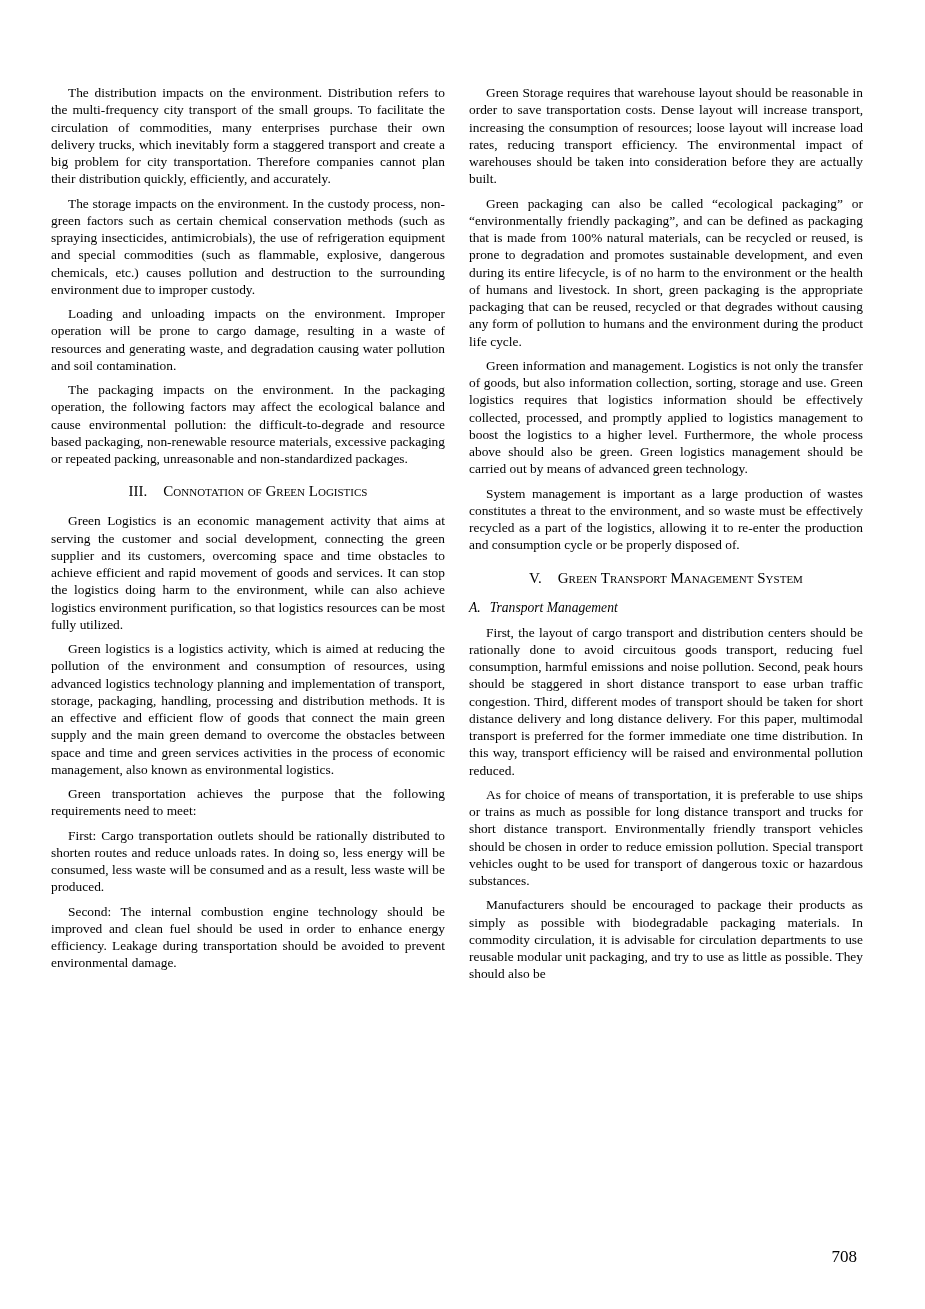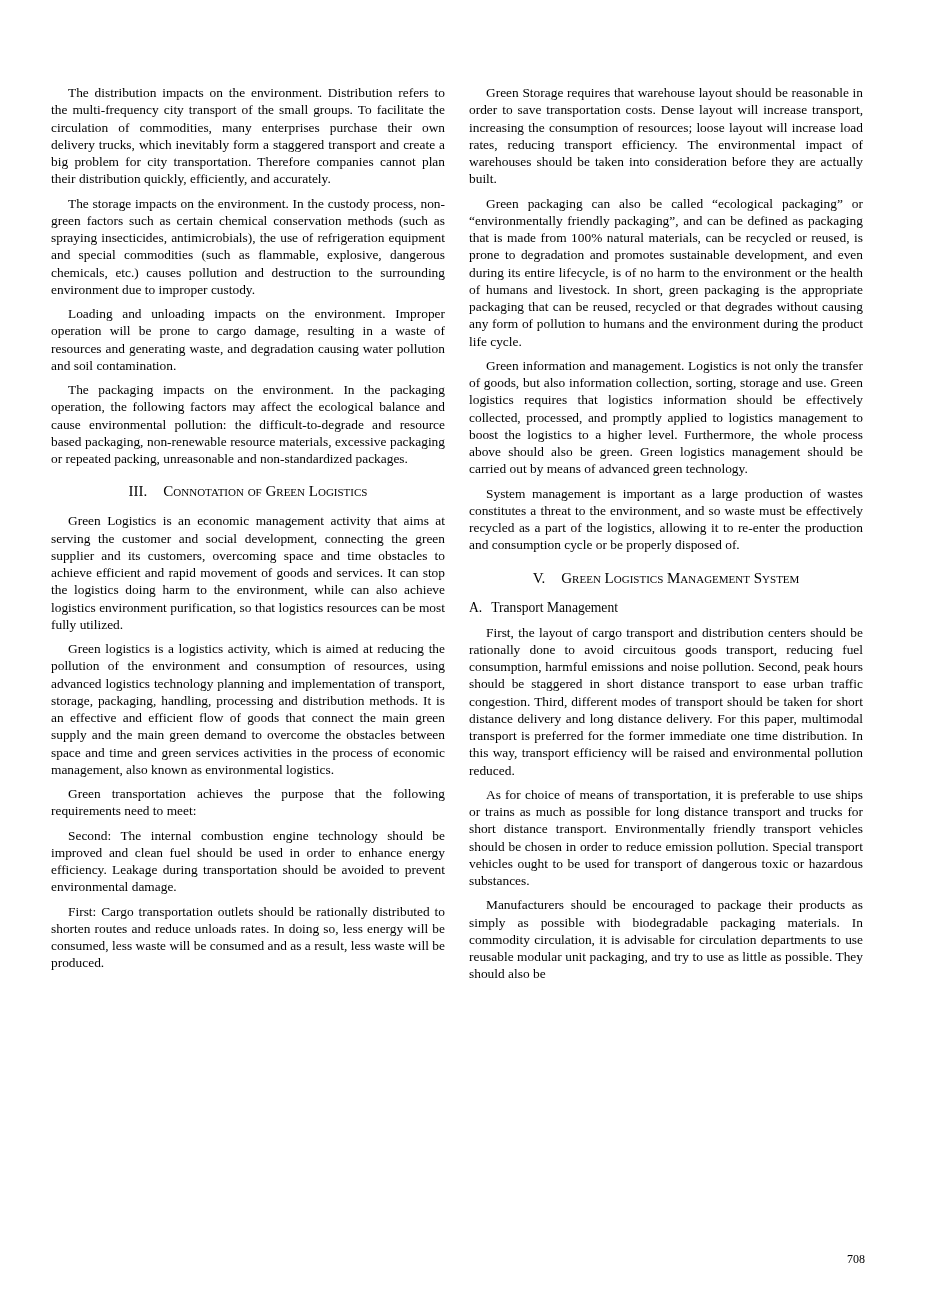--- a/index.html
+++ b/index.html
@@ -45,32 +45,33 @@
   .heading-num {
     display: inline-block;
     margin-right: 16px;
   }
   .sc {
     font-variant: small-caps;
   }
   .subheading {
     font-size: 13.6px;
     font-weight: normal;
+    font-style: italic;
     text-align: left;
     margin: 13px 0 8px 0;
   }
   .sub-label {
     display: inline-block;
     margin-right: 9px;
   }
   .page-number {
     position: absolute;
-    right: 60px;
+    right: 68px;
     bottom: 42px;
-    font-size: 12px;
+    font-size: 17px;
   }
 </style>
 </head>
 <body>
 
 <div class="page">
   <div class="columns">
 
     <div class="col">
       <p class="para">The distribution impacts on the environment. Distribution refers to the multi-frequency city transport of the small groups. To facilitate the circulation of commodities, many enterprises purchase their own delivery trucks, which inevitably form a staggered transport and create a big problem for city transportation. Therefore companies cannot plan their distribution quickly, efficiently, and accurately.</p>
@@ -78,31 +79,31 @@
       <p class="para">Loading and unloading impacts on the environment. Improper operation will be prone to cargo damage, resulting in a waste of resources and generating waste, and degradation causing water pollution and soil contamination.</p>
       <p class="para">The packaging impacts on the environment. In the packaging operation, the following factors may affect the ecological balance and cause environmental pollution: the difficult-to-degrade and resource based packaging, non-renewable resource materials, excessive packaging or repeated packing, unreasonable and non-standardized packages.</p>
 
       <h3 class="section-heading"><span class="heading-num">III.</span><span class="sc">Connotation of Green Logistics</span></h3>
 
       <p class="para">Green Logistics is an economic management activity that aims at serving the customer and social development, connecting the green supplier and its customers, overcoming space and time obstacles to achieve efficient and rapid movement of goods and services. It can stop the logistics doing harm to the environment, while can also achieve logistics environment purification, so that logistics resources can be most fully utilized.</p>
 
 
       <p class="para">Green logistics is a logistics activity, which is aimed at reducing the pollution of the environment and consumption of resources, using advanced logistics technology planning and implementation of transport, storage, packaging, handling, processing and distribution methods. It is an effective and efficient flow of goods that connect the main green supply and the main green demand to overcome the obstacles between space and time and green services activities in the process of economic management, also known as environmental logistics.</p>
       <p class="para">Green transportation achieves the purpose that the following requirements need to meet:</p>
+      <p class="para">First: Cargo transportation outlets should be rationally distributed to shorten routes and reduce unloads rates. In doing so, less energy will be consumed, less waste will be consumed and as a result, less waste will be produced.</p>
       <p class="para">Second: The internal combustion engine technology should be improved and clean fuel should be used in order to enhance energy efficiency. Leakage during transportation should be avoided to prevent environmental damage.</p>
-      <p class="para">First: Cargo transportation outlets should be rationally distributed to shorten routes and reduce unloads rates. In doing so, less energy will be consumed, less waste will be consumed and as a result, less waste will be produced.</p>
     </div>
 
     <div class="col">
       <p class="para">Green Storage requires that warehouse layout should be reasonable in order to save transportation costs. Dense layout will increase transport, increasing the consumption of resources; loose layout will increase load rates, reducing transport efficiency. The environmental impact of warehouses should be taken into consideration before they are actually built.</p>
       <p class="para">Green packaging can also be called “ecological packaging” or “environmentally friendly packaging”, and can be defined as packaging that is made from 100% natural materials, can be recycled or reused, is prone to degradation and promotes sustainable development, and even during its entire lifecycle, is of no harm to the environment or the health of humans and livestock. In short, green packaging is the appropriate packaging that can be reused, recycled or that degrades without causing any form of pollution to humans and the environment during the product life cycle.</p>
       <p class="para">Green information and management. Logistics is not only the transfer of goods, but also information collection, sorting, storage and use. Green logistics requires that logistics information should be effectively collected, processed, and promptly applied to logistics management to boost the logistics to a higher level. Furthermore, the whole process above should also be green. Green logistics management should be carried out by means of advanced green technology.</p>
       <p class="para">System management is important as a large production of wastes constitutes a threat to the environment, and so waste must be effectively recycled as a part of the logistics, allowing it to re-enter the production and consumption cycle or be properly disposed of.</p>
 
-      <h3 class="section-heading"><span class="heading-num">V.</span><span class="sc">Green Logistics Management System</span></h3>
+      <h3 class="section-heading"><span class="heading-num">V.</span><span class="sc">Green Transport Management System</span></h3>
 
       <h4 class="subheading"><span class="sub-label">A.</span><span>Transport Management</span></h4>
 
       <p class="para">First, the layout of cargo transport and distribution centers should be rationally done to avoid circuitous goods transport, reducing fuel consumption, harmful emissions and noise pollution. Second, peak hours should be staggered in short distance transport to ease urban traffic congestion. Third, different modes of transport should be taken for short distance delivery and long distance delivery. For this paper, multimodal transport is preferred for the former immediate one time distribution. In this way, transport efficiency will be raised and environmental pollution reduced.</p>
       <p class="para">As for choice of means of transportation, it is preferable to use ships or trains as much as possible for long distance transport and trucks for short distance transport. Environmentally friendly transport vehicles should be chosen in order to reduce emission pollution. Special transport vehicles ought to be used for transport of dangerous toxic or hazardous substances.</p>
 
 
       <p class="para">Manufacturers should be encouraged to package their products as simply as possible with biodegradable packaging materials. In commodity circulation, it is advisable for circulation departments to use reusable modular unit packaging, and try to use as little as possible. They should also be</p>
     </div>
 

